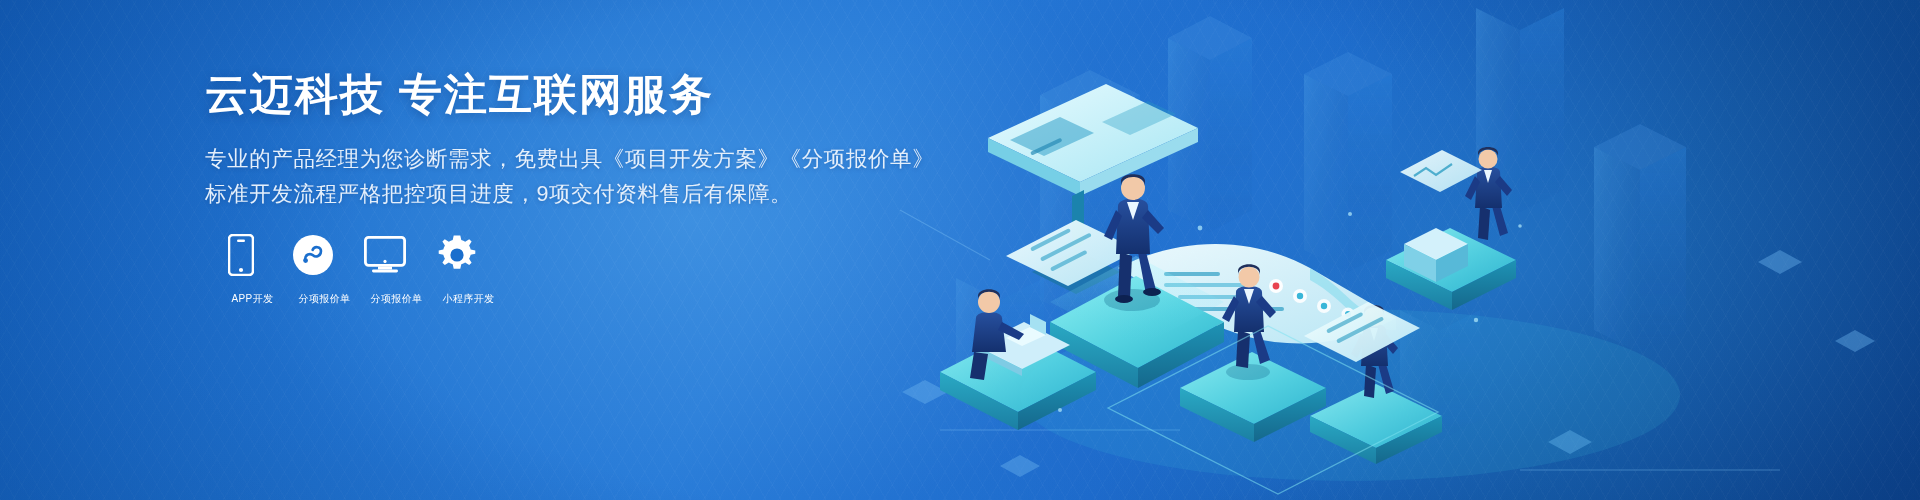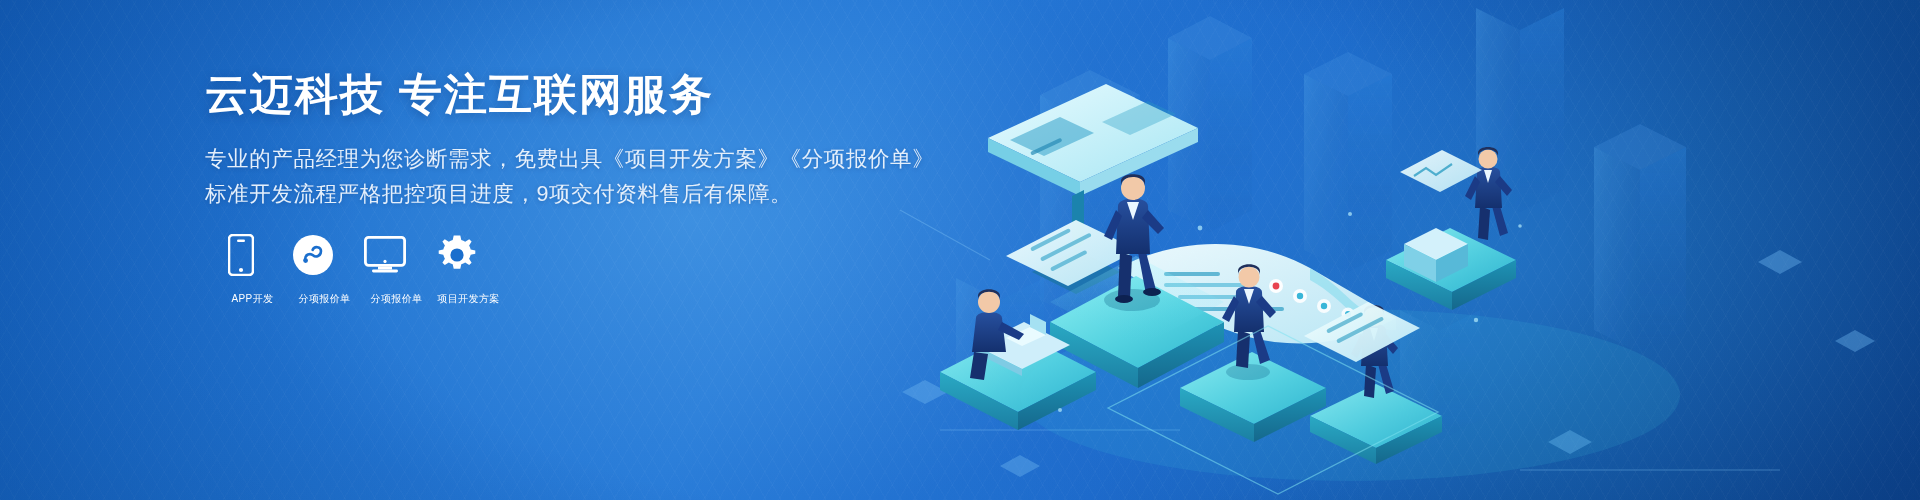--- a/index.html
+++ b/index.html
@@ -379,19 +379,19 @@
       <div class="svc-ico">
         <svg width="40" height="40" viewBox="0 0 40 40">
           <path fill="#fff" d="M20 0.5 l3.3 0 1 4.6 a15.6 15.6 0 0 1 3.9 1.6 l4 -2.5 2.4 2.4 -2.5 4
             a15.6 15.6 0 0 1 1.6 3.9 l4.6 1 0 3.3 -4.6 1 a15.6 15.6 0 0 1 -1.6 3.9 l2.5 4 -2.4 2.4
             -4 -2.5 a15.6 15.6 0 0 1 -3.9 1.6 l-1 4.6 -3.3 0 -3.3 0 -1 -4.6 a15.6 15.6 0 0 1 -3.9 -1.6
             l-4 2.5 -2.4 -2.4 2.5 -4 a15.6 15.6 0 0 1 -1.6 -3.9 l-4.6 -1 0 -3.3 4.6 -1
             a15.6 15.6 0 0 1 1.6 -3.9 l-2.5 -4 2.4 -2.4 4 2.5 a15.6 15.6 0 0 1 3.9 -1.6 l1 -4.6 Z"></path>
           <circle cx="20" cy="20" r="6.6" fill="#1a6ecd"></circle>
         </svg>
       </div>
-      <div class="svc-label">项目开发方案</div>
+      <div class="svc-label">小程序开发</div>
     </div>
 
   </div>
 
   <div class="vig"></div>
 </div>
 
 </body></html>

